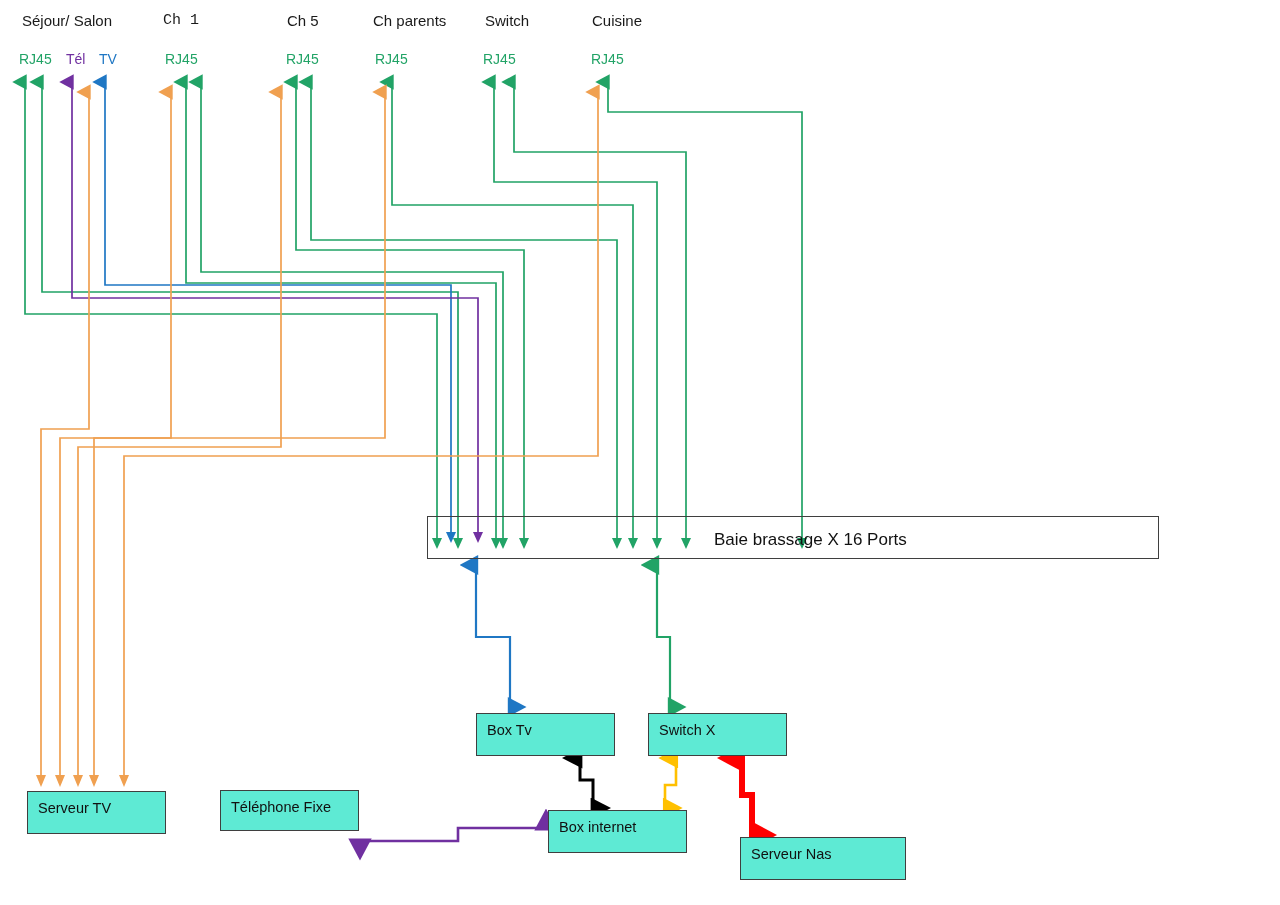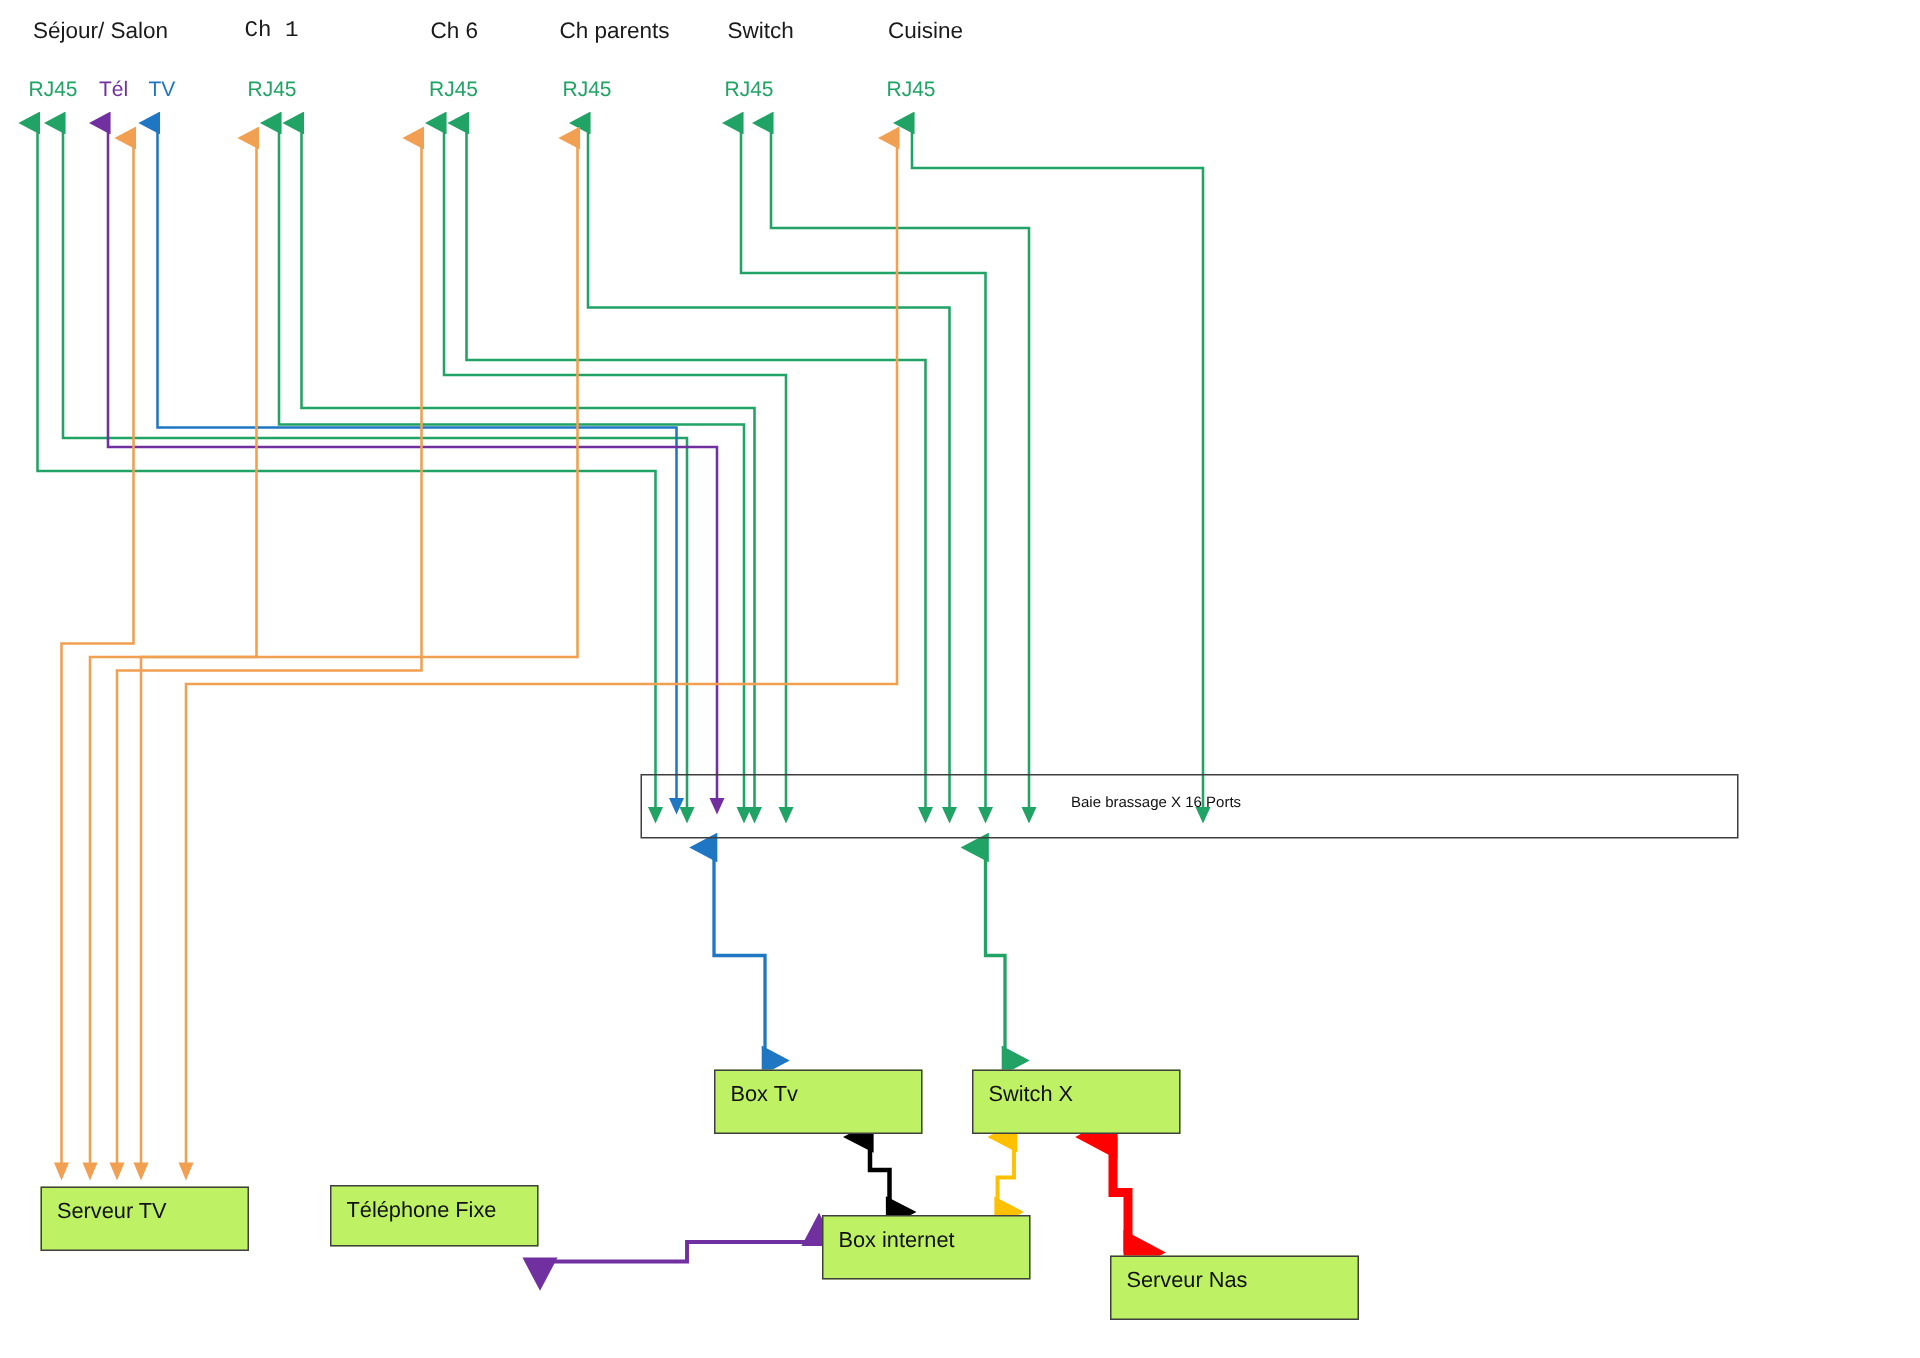--- a/index.html
+++ b/index.html
@@ -2,27 +2,27 @@
 <html><head>
 <meta charset="utf-8">
 <title>Schema reseau</title>
 <style>
   html,body{margin:0;padding:0;background:#ffffff;}
   body{width:1280px;height:905px;position:relative;overflow:hidden;
        font-family:"Liberation Sans","DejaVu Sans",sans-serif;}
   #canvas{position:absolute;left:0;top:0;width:1096px;height:905px;}
   .room-label{position:absolute;font-size:15px;color:#1a1a1a;white-space:nowrap;}
   .port-label{position:absolute;font-size:14px;white-space:nowrap;}
-  .dev-box{position:absolute;border:1.6px solid #3f3f3f;background:#bef264;
+  .dev-box{position:absolute;border:1.6px solid #3f3f3f;background:#5eead4;
            box-sizing:border-box;}
   .dev-box span{position:absolute;left:10px;top:8px;font-size:14.5px;color:#111;
                 white-space:nowrap;}
   .panel-box{position:absolute;border:1.6px solid #3f3f3f;background:transparent;
              box-sizing:border-box;}
-  .panel-box span{position:absolute;left:286px;top:13px;font-size:10px;color:#111;
+  .panel-box span{position:absolute;left:286px;top:13px;font-size:17px;color:#111;
              white-space:nowrap;}
   svg{position:absolute;left:0;top:0;overflow:visible;}
 </style>
 </head>
 <body>
 
 <div id="canvas">
 
   <svg id="wires" width="1280" height="905">
     <defs>
@@ -97,21 +97,21 @@
         <path d="M657 565 L657 637 L670 637 L670 707" fill="none" stroke="#21a366" stroke-width="2.2" stroke-linejoin="miter" marker-start="url(#ah-green)" marker-end="url(#ah-green)"></path>
         <path d="M580 758 L580 780 L593 780 L593 808" fill="none" stroke="#000000" stroke-width="3" stroke-linejoin="miter" marker-start="url(#ah-black)" marker-end="url(#ah-black)"></path>
         <path d="M676 758 L676 785 L665 785 L665 808" fill="none" stroke="#ffc000" stroke-width="2.6" stroke-linejoin="miter" marker-start="url(#ah-amber)" marker-end="url(#ah-amber)"></path>
         <path d="M742 758 L742 795 L752 795 L752 835" fill="none" stroke="#ff0000" stroke-width="6" stroke-linejoin="miter" marker-start="url(#ah-red)" marker-end="url(#ah-red)"></path>
         <path d="M546 828 L458 828 L458 841 L360 841" fill="none" stroke="#7030a0" stroke-width="2.6" stroke-linejoin="miter" marker-start="url(#ah-purple)" marker-end="url(#ah-purple)"></path>
       </g>
   </svg>
 
   <div class="room-label" style="left:22px;top:12px;">Séjour/ Salon</div>
   <div class="room-label" style="left:163px;top:12px;font-family:Liberation Mono, monospace;">Ch 1</div>
-  <div class="room-label" style="left:287px;top:12px;">Ch 6</div>
+  <div class="room-label" style="left:287px;top:12px;">Ch 5</div>
   <div class="room-label" style="left:373px;top:12px;">Ch parents</div>
   <div class="room-label" style="left:485px;top:12px;">Switch</div>
   <div class="room-label" style="left:592px;top:12px;">Cuisine</div>
 
   <div class="port-label" style="left:19px;top:51px;color:#21a366;">RJ45</div>
   <div class="port-label" style="left:66px;top:51px;color:#7030a0;">Tél</div>
   <div class="port-label" style="left:99px;top:51px;color:#1f77c4;">TV</div>
   <div class="port-label" style="left:165px;top:51px;color:#21a366;">RJ45</div>
   <div class="port-label" style="left:286px;top:51px;color:#21a366;">RJ45</div>
   <div class="port-label" style="left:375px;top:51px;color:#21a366;">RJ45</div>

